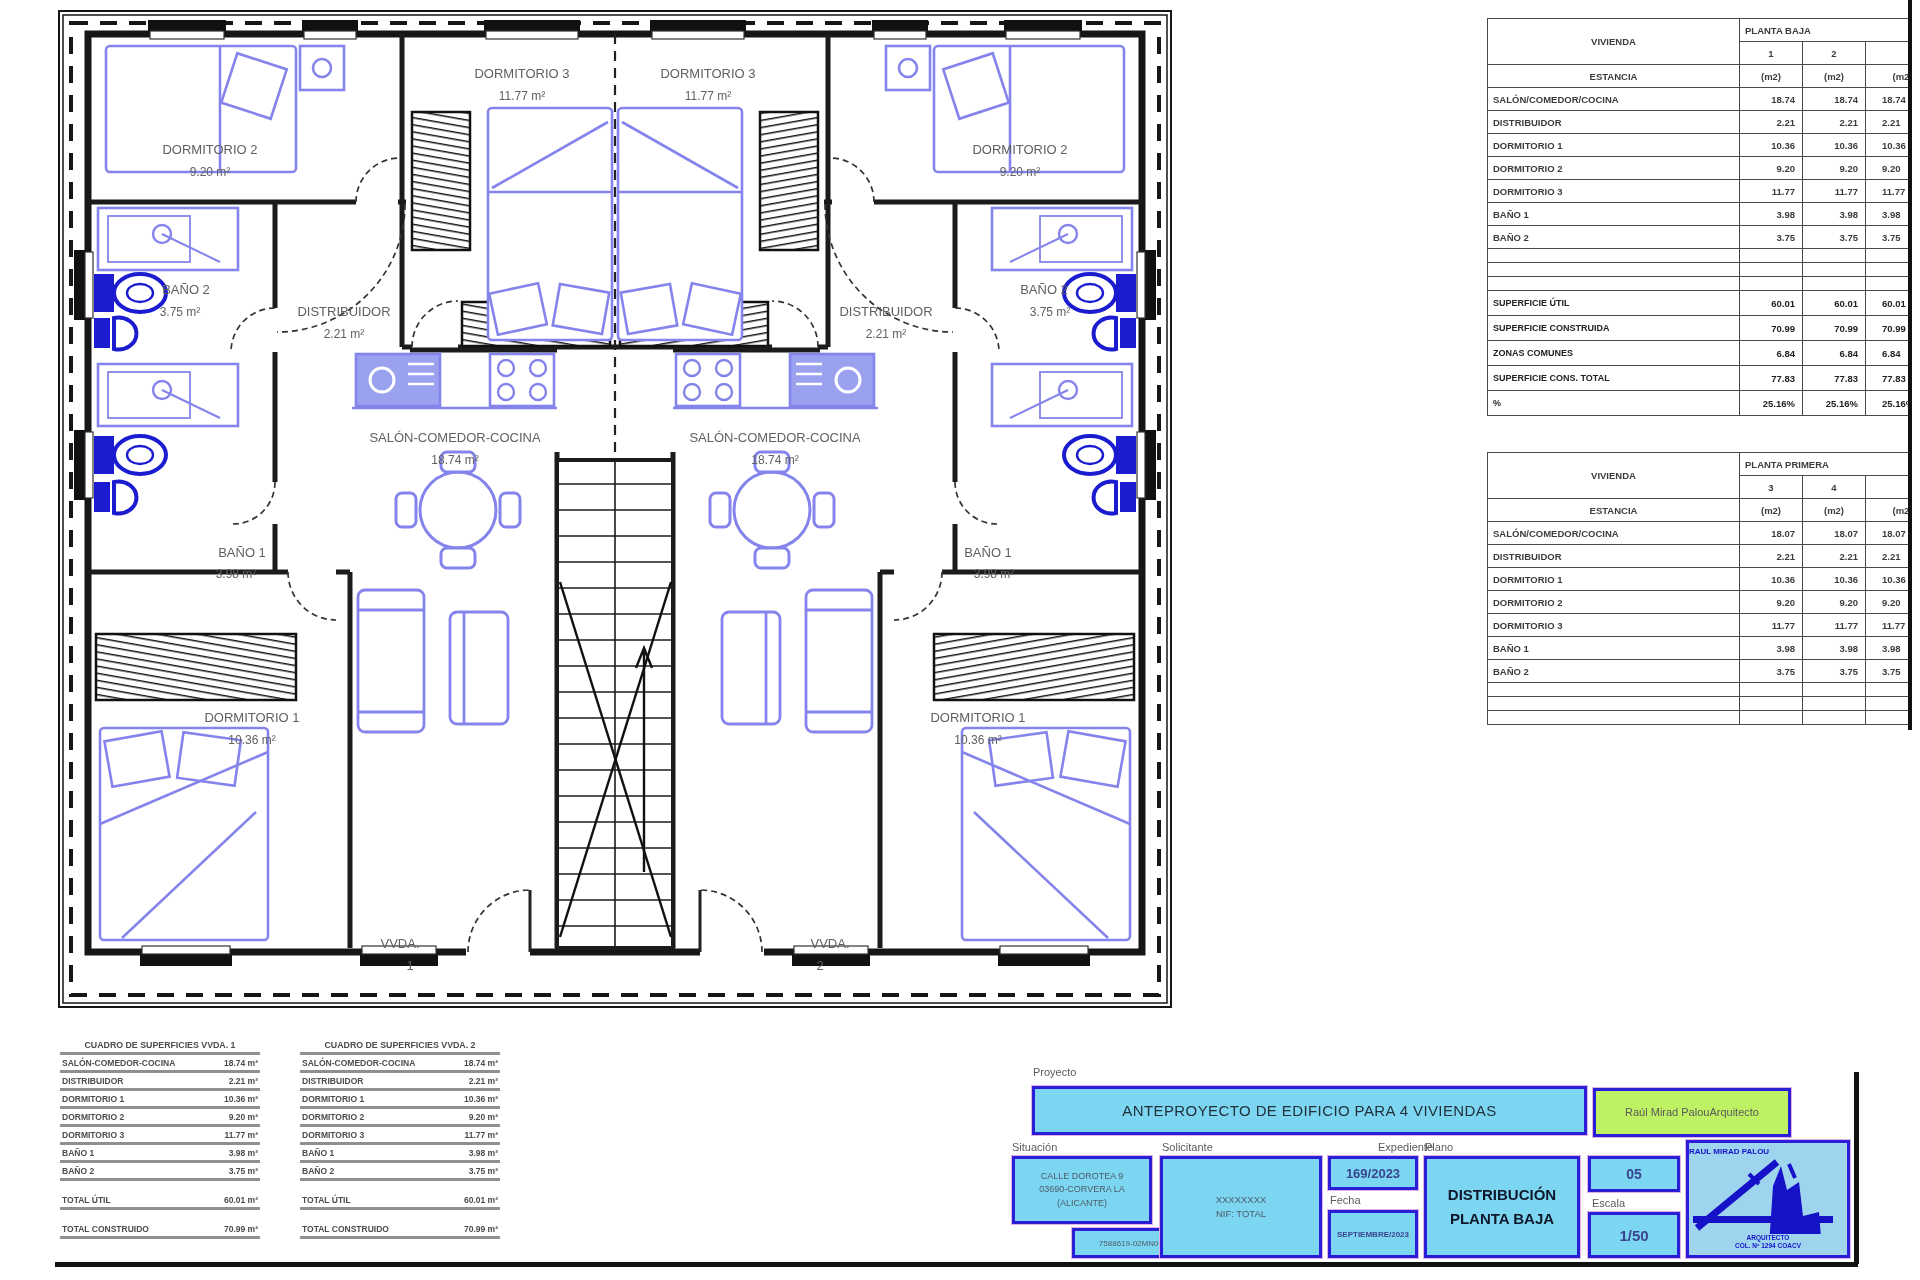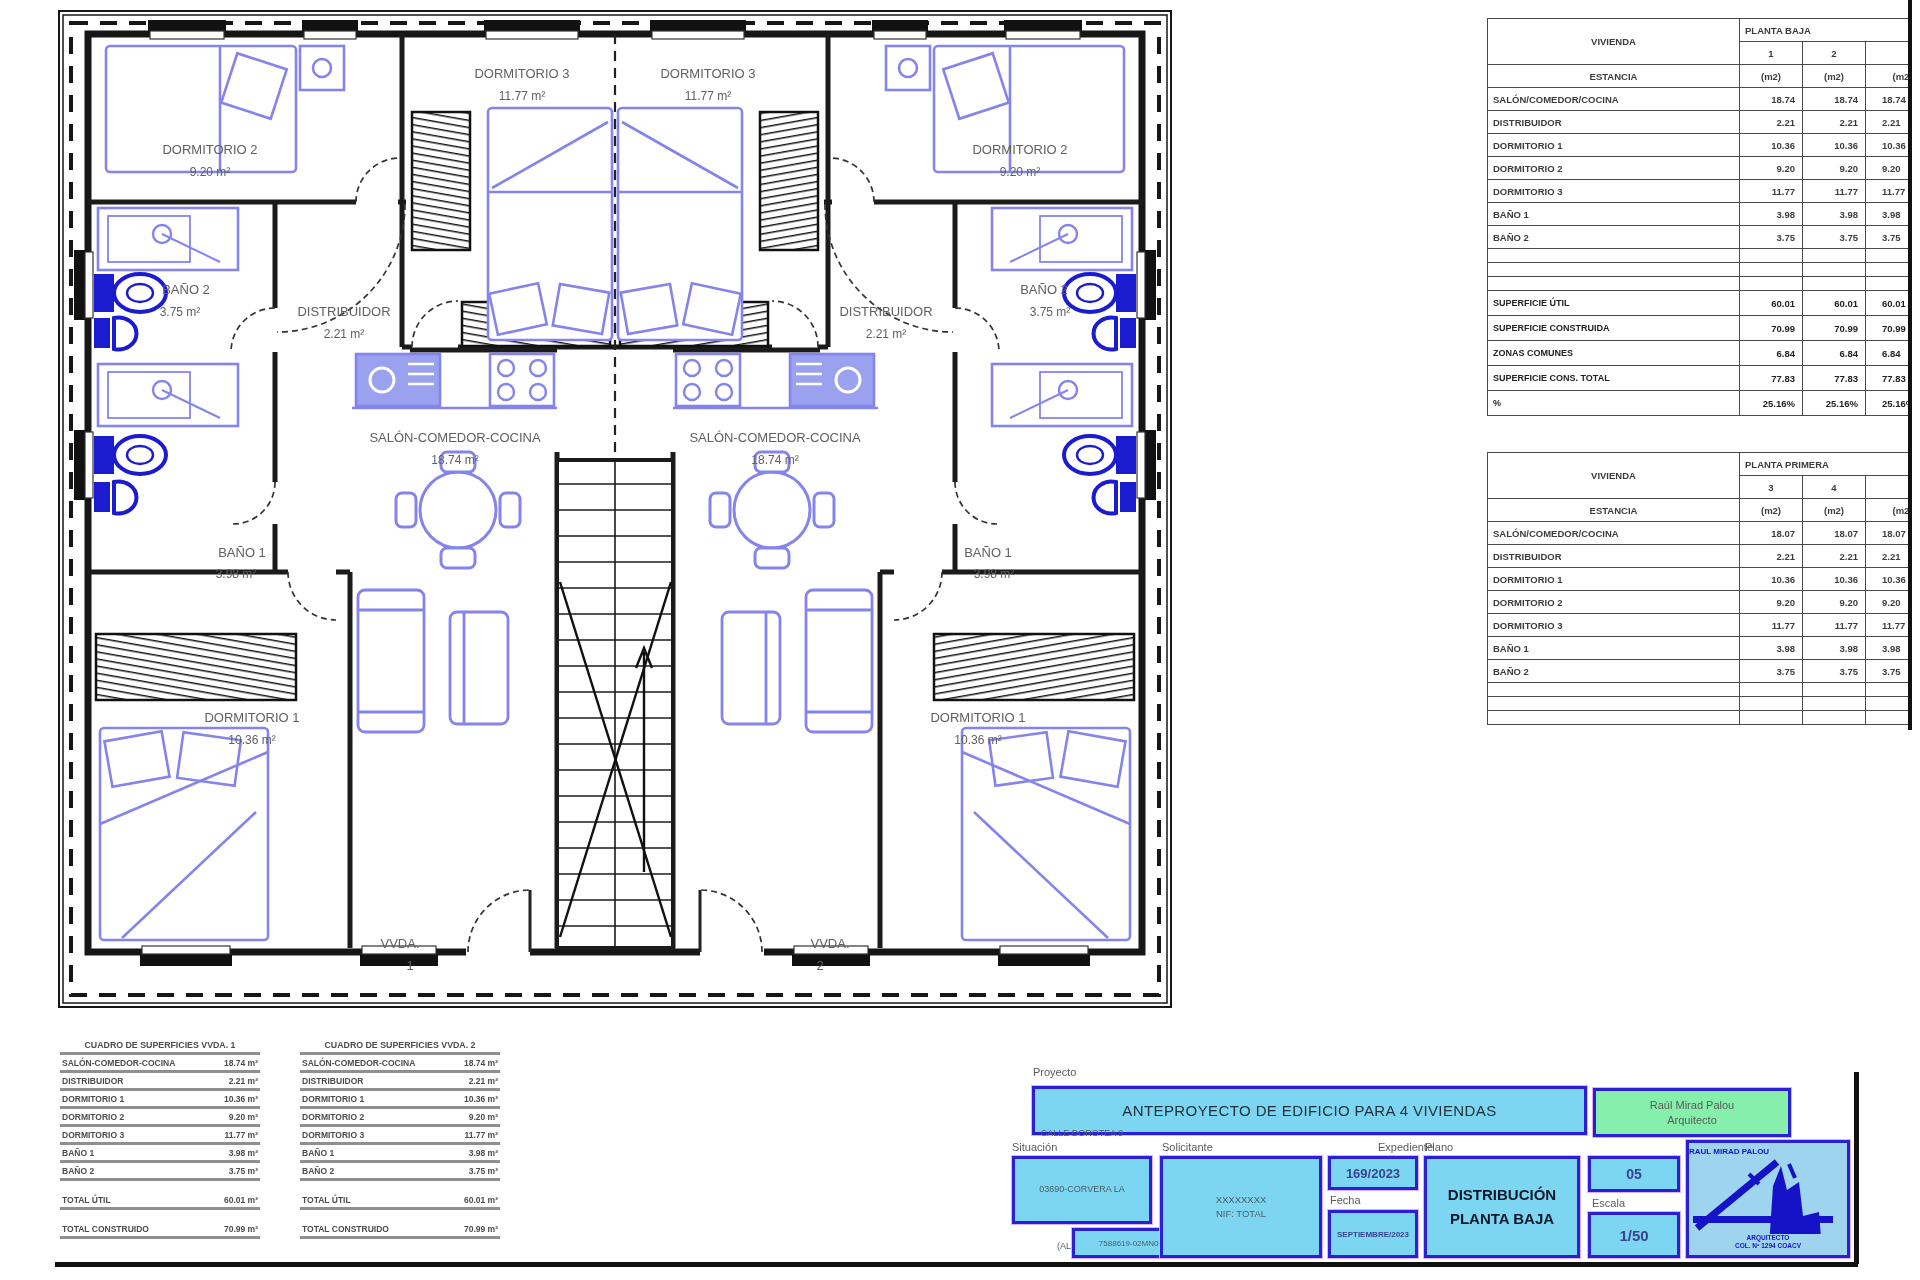--- a/index.html
+++ b/index.html
@@ -25,22 +25,22 @@
   .cuadro .tt{text-align:center;border-bottom:3px solid #8f8f8f;padding-bottom:2px;font-size:8.8px;}
   .cuadro .row{display:flex;justify-content:space-between;border-bottom:3px solid #8f8f8f;
                padding:3px 2px 2px 2px;}
   .cuadro .row.gap{border-bottom:none;height:6px;}
   .cuadro .row .v{text-align:right;}
   
   .lab{font-size:11px;color:#5a5a5a;}
   .cyan{background:#7cd6f2;border:3px solid #2a1fd6;box-sizing:border-box;
         box-shadow:0 0 0 1px #e0b0e8;display:flex;align-items:center;justify-content:center;
         text-align:center;}
-  .whitebox{background:#86efac;border:3px solid #2a1fd6;box-sizing:border-box;box-shadow:0 0 0 1px #e0b0e8;
-        display:flex;flex-direction:column;align-items:center;justify-content:center;text-align:center;}
+  .whitebox{background:#bef264;border:3px solid #2a1fd6;box-sizing:border-box;box-shadow:0 0 0 1px #e0b0e8;
+        display:flex;align-items:center;justify-content:center;text-align:center;}
   .blk{background:#111;}
 </style>
 </head>
 <body>
 
 <div id="plan-sheet" class="abs">
 <svg width="1110" height="994" viewBox="0 0 1110 994">
   <defs>
     <pattern id="hat" width="7" height="7" patternUnits="userSpaceOnUse" patternTransform="rotate(100)">
       <rect width="7" height="7" fill="#fff"></rect>
@@ -544,21 +544,21 @@
   <span>Raúl Mirad Palou</span>
   <span>Arquitecto</span>
 </div>
 
 <div class="abs lab" style="left:1012px;top:1141px;">Situación</div>
 <div class="abs lab" style="left:1162px;top:1141px;">Solicitante</div>
 <div class="abs lab" style="left:1330px;top:1141px;padding-left:48px;">Expediente</div>
 <div class="abs lab" style="left:1425px;top:1141px;">Plano</div>
 <div class="abs lab" style="left:1690px;top:1141px;">Número</div>
 
-<div class="abs cyan" style="left:1012px;top:1156px;width:140px;height:68px;flex-direction:column;font-size:9px;color:#4e5b66;line-height:1.45;gap:43px;">
+<div class="abs cyan" style="left:1012px;top:1156px;width:140px;height:68px;flex-direction:column;font-size:9px;color:#4e5b66;line-height:1.45;">
   <span>CALLE DOROTEA 9</span>
   <span>03690-CORVERA LA</span>
   <span>(ALICANTE)</span>
 </div>
 <div class="abs cyan" style="left:1072px;top:1228px;width:140px;height:30px;font-size:8px;color:#4e5b66;">7588619-02MN0007100</div>
 
 <div class="abs cyan" style="left:1160px;top:1156px;width:162px;height:102px;flex-direction:column;font-size:9.5px;color:#4e5b66;line-height:1.5;">
   <span>XXXXXXXX</span>
   <span>NIF: TOTAL</span>
 </div>

